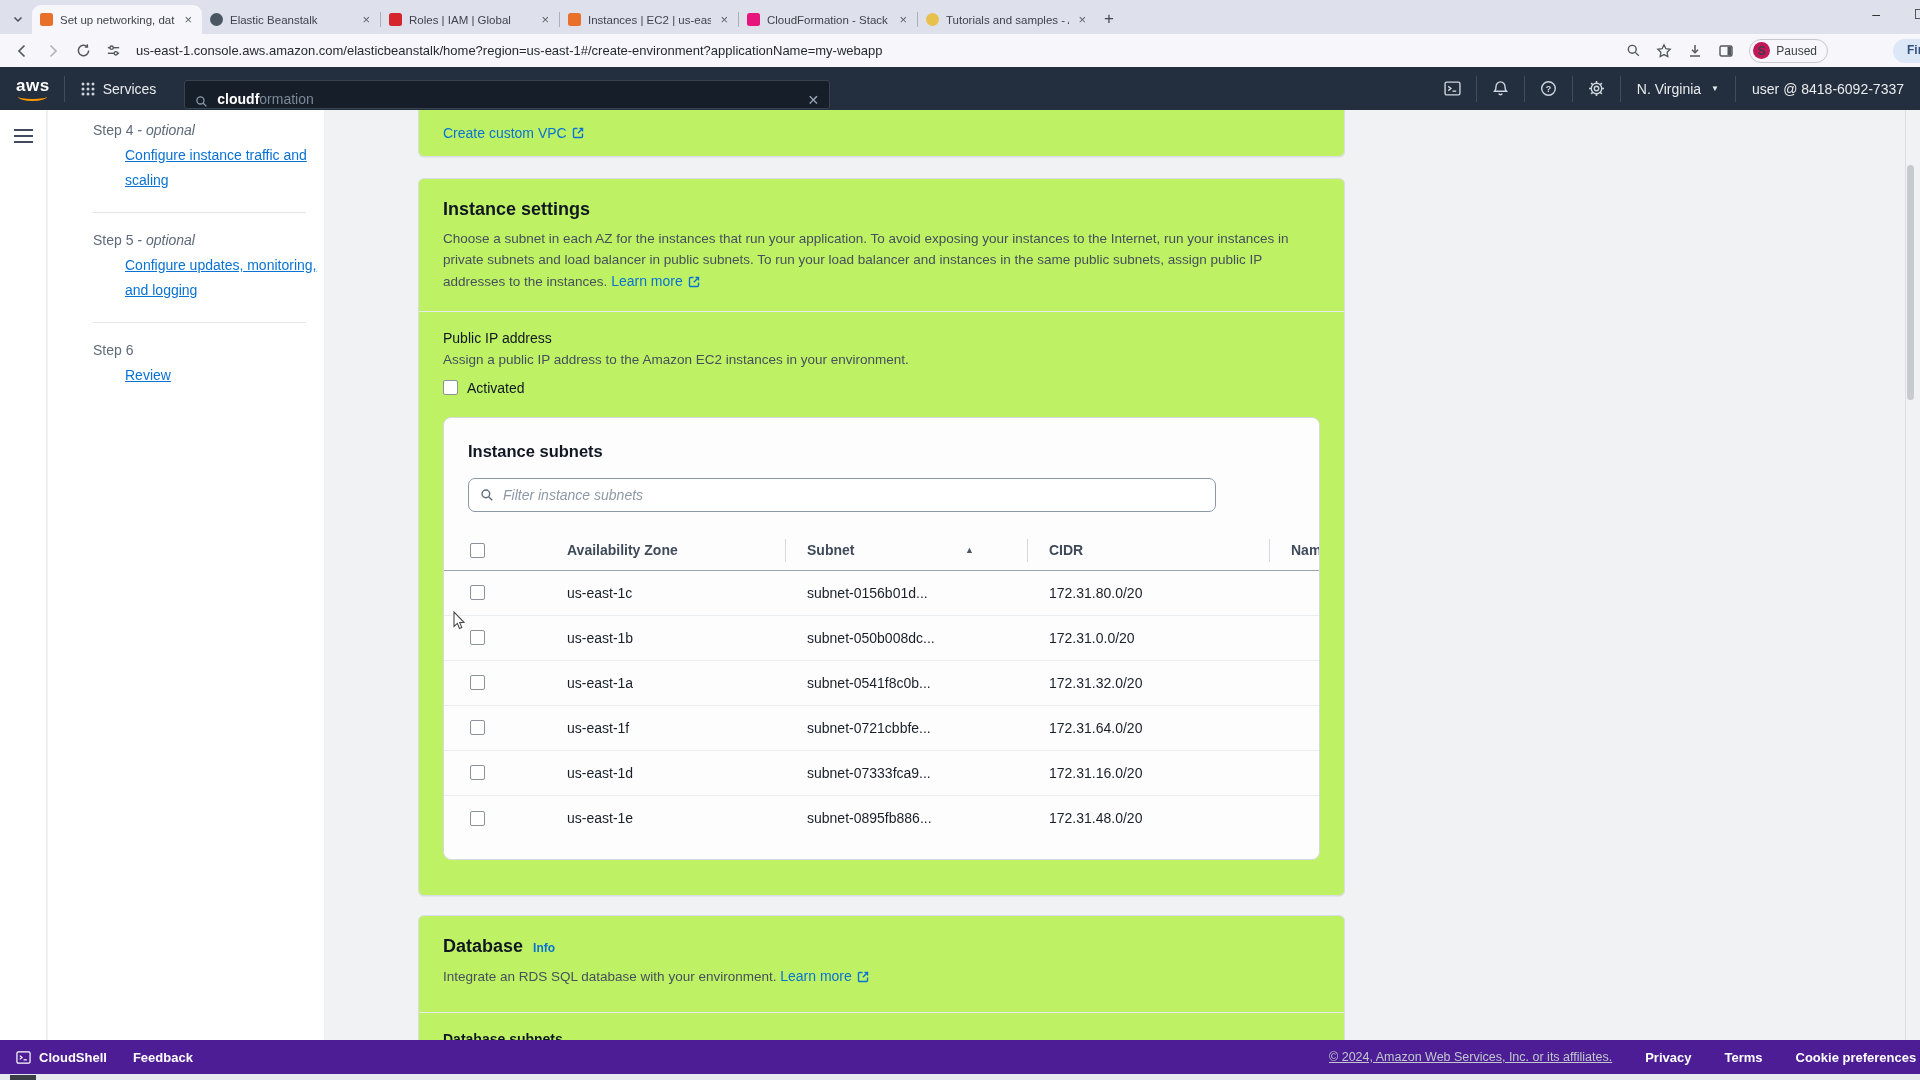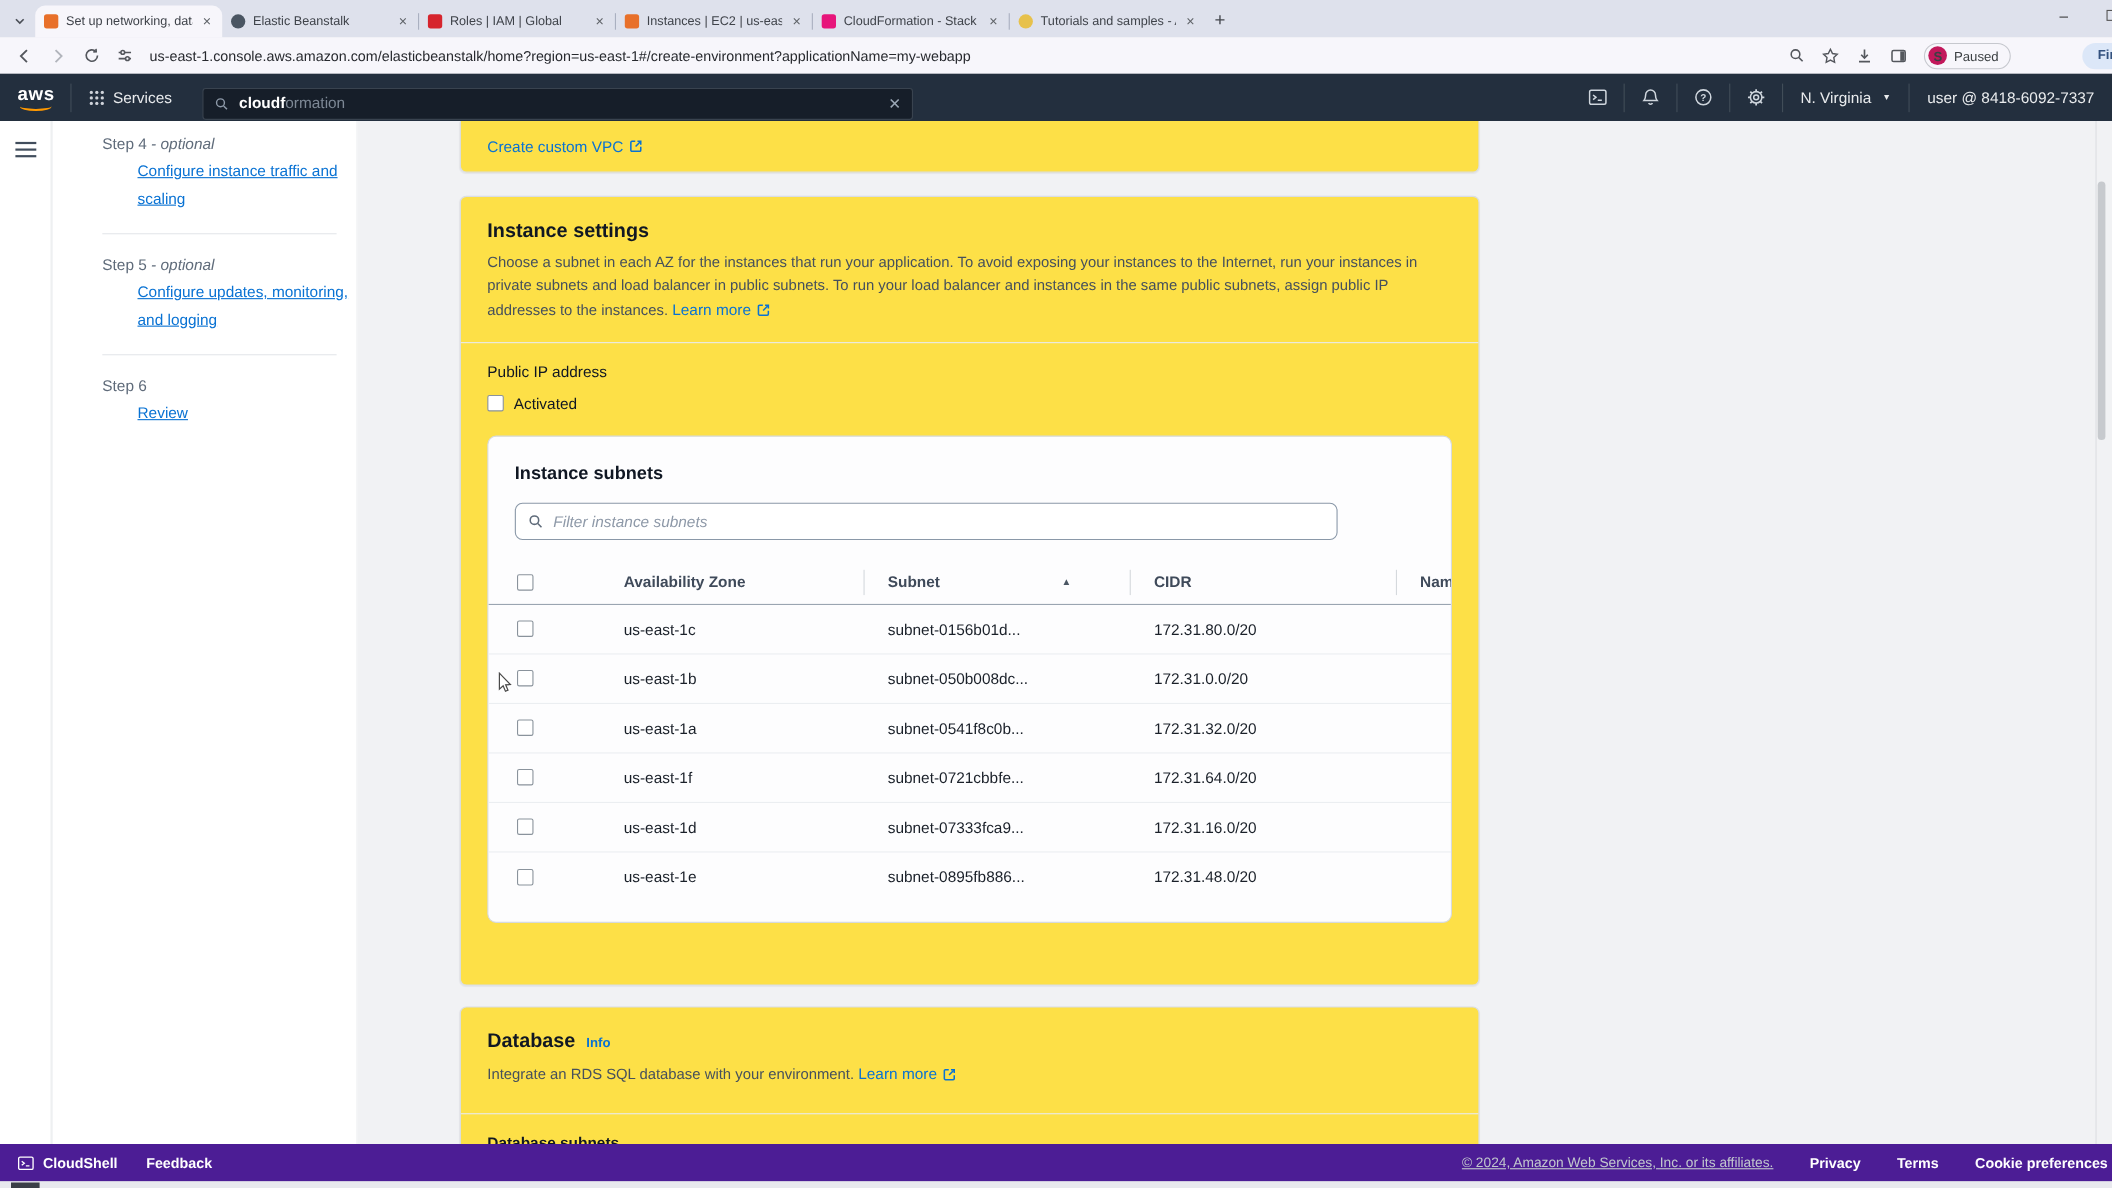--- a/index.html
+++ b/index.html
@@ -43,21 +43,21 @@
   #awsbar { height:43px; background:#232f3e; display:flex; align-items:center;
     color:#fff; padding-left:16px; position:relative; }
   .aws-logo { font-weight:bold; font-size:17px; letter-spacing:.5px; position:relative;
     margin-right:14px; padding-bottom:5px; }
   .aws-logo::after { content:''; position:absolute; left:2px; right:3px; bottom:0;
     height:7px; border-bottom:2px solid #ff9900; border-radius:50%; }
   .v-sep { width:1px; height:26px; background:#414d58; flex:none; }
   .hdr-item { display:flex; align-items:center; gap:8px; padding:0 16px;
     font-size:14px; color:#e9ebed; flex:none; }
   .search-box { margin-left:12px; width:646px; height:29px; background:#161e29;
-    border:1px solid #39434f; border-radius:3px; display:flex; align-items:center;
+    border:1px solid #39434f; border-radius:3px; display:flex; align-items:flex-end;
     padding:0 10px; gap:9px;margin-top:11px; }
   .search-typed { font-size:14px; font-weight:bold; color:#fff; }
   .search-sugg { font-size:14px; color:#7d8895; }
   .search-clear { margin-left:auto; color:#9aa7b5; font-size:14px; }
   #hdr-right { margin-left:auto; display:flex; align-items:center; height:100%; }
   .hdr-ico { padding:0 15px; color:#cfd6dd; display:flex; align-items:center; }
   .region-caret { font-size:8px; margin-left:2px; }
   #account-label { white-space:nowrap; overflow:visible; }
 
   
@@ -68,21 +68,21 @@
   .burger div { height:2px; background:#414d5c; margin-bottom:4px; }
   #steps-panel { position:absolute; left:48px; top:0; width:277px; height:100%;
     background:#fff; border-right:1px solid #eef0f2; padding:12px 14px 0 45px; }
   .step-label { font-size:14px; color:#5f6b7a; }
   .step-label i { font-style:italic; }
   .step-link { display:block; width:204px; font-size:14px; color:#0972d3;
     text-decoration:underline; line-height:25px; margin-top:5px; cursor:pointer;margin-left:32px; }
   .step-div { border:none; border-top:1px solid #e4e7ea; margin:19px 4px 19px 0; }
 
   #main-col { position:absolute; left:418px; top:0; width:927px; }
-  .card { background:#fde047; border:1px solid #dadee4; border-radius:6px;
+  .card { background:#bef264; border:1px solid #dadee4; border-radius:6px;
     box-shadow:0 1px 1px rgba(13,26,38,.05); }
   #card-vpc { height:47px; border-top:none; border-radius:0 0 6px 6px;
     display:flex; align-items:center; padding:0 24px; }
   .blue-link { color:#0972d3; font-size:14px; text-decoration:none; cursor:pointer;
     display:inline-flex; align-items:center; gap:5px; }
   .ext-ico { display:inline-flex; color:#0972d3; }
 
   #card-instance { margin-top:21px; height:718px; padding:20px 24px 0; }
   .h2 { font-size:18px; font-weight:bold; color:#101723; }
   .p-desc { font-size:13.5px; color:#46505c; line-height:1.55; margin-top:9px; }
@@ -364,20 +364,21 @@
             <svg width="12" height="12" viewBox="0 0 12 12" stroke="currentColor" stroke-width="1.4" fill="none">
                 <path d="M10.5 6.5v3a1 1 0 0 1-1 1h-7a1 1 0 0 1-1-1v-7a1 1 0 0 1 1-1h3"></path>
                 <path d="M7.5 1.5h3v3"></path>
                 <path d="M10.3 1.7L5.8 6.2"></path>
               </svg>
             </span>
         </a>
       </div>
       <hr class="hr-full">
       <div class="field-label">Public IP address</div>
+      <div class="field-desc">Assign a public IP address to the Amazon EC2 instances in your environment.</div>
       <div class="cb-row">
         <span class="cb"></span>
         <span class="cb-label">Activated</span>
       </div>
 
       <div id="subnet-card">
         <div class="h3">Instance subnets</div>
         <div id="filter-box">
           <svg width="14" height="14" viewBox="0 0 16 16">
               <circle cx="6.7" cy="6.7" r="4.4" fill="none" stroke="#5f6b7a" stroke-width="1.6"></circle>

